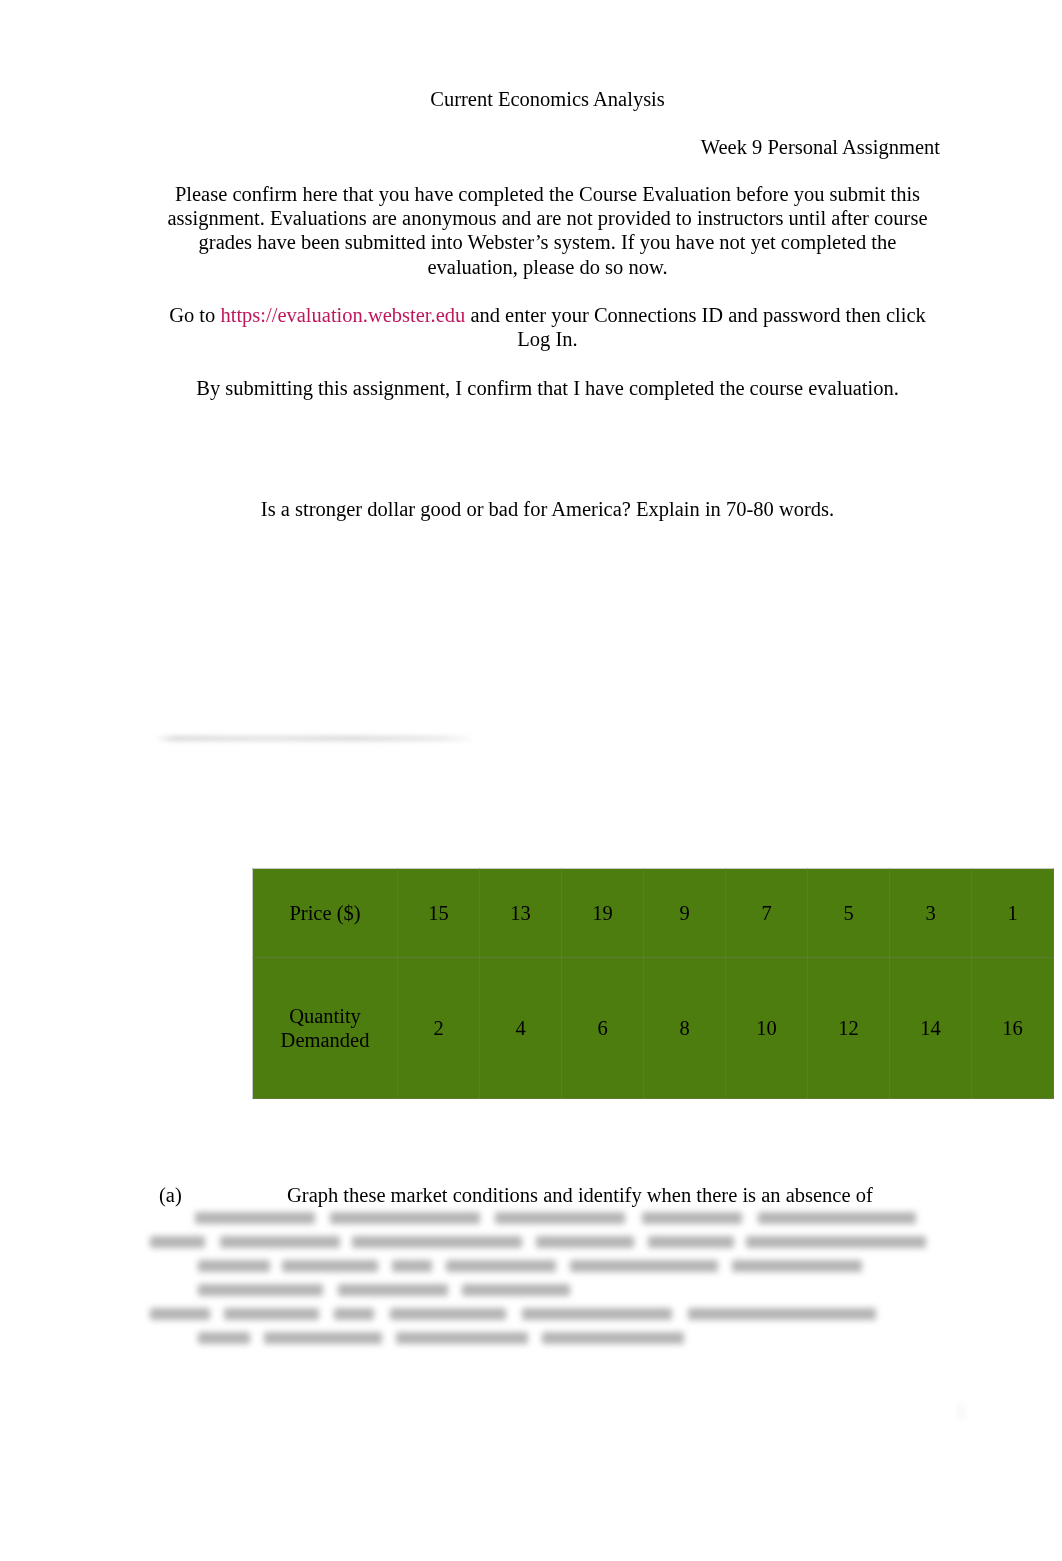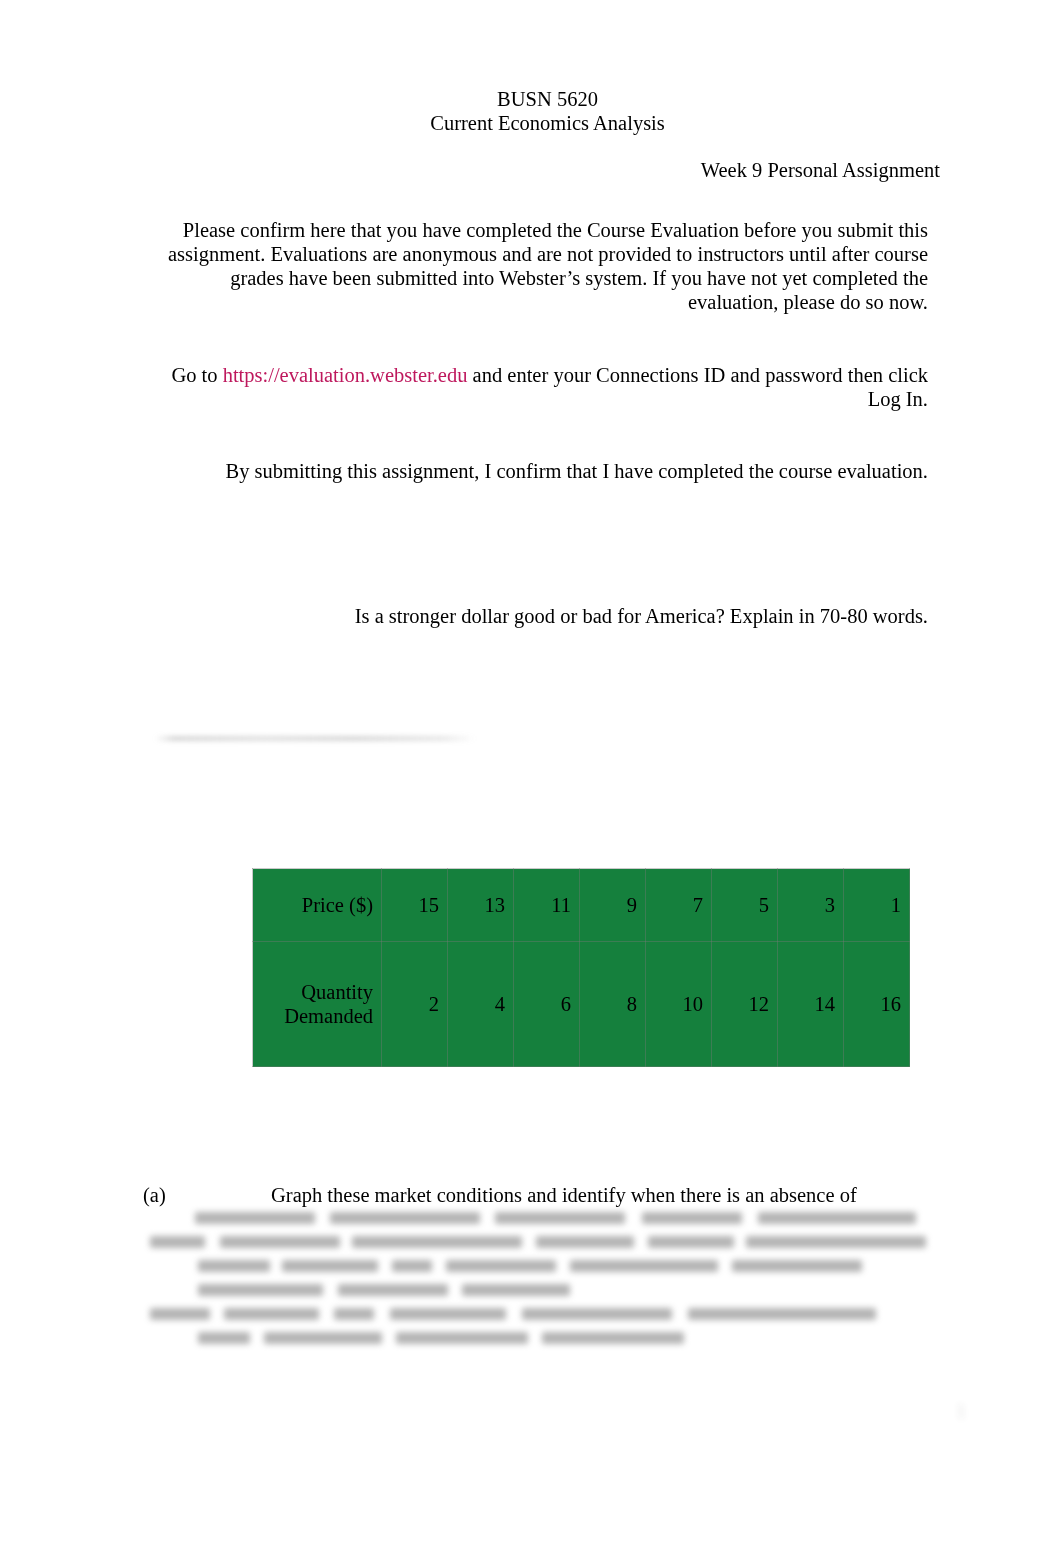--- a/index.html
+++ b/index.html
@@ -45,24 +45,24 @@
   .spacer-sm { height: 24px; }
   .spacer-md { height: 23px; }
 
   .subtitle {
     text-align: right;
     font-size: 20.5px;
     line-height: 23.5px;
   }
 
   p.body-par {
-    margin: 12px;
+    margin: 0;
     font-size: 20.5px;
     line-height: 24.2px;
-    text-align: right;
+    text-align: center;
   }
 
   .blank-line {
     height: 24.2px;
   }
 
   a.link {
     color: #be185d;
     text-decoration: none;
   }
@@ -123,57 +123,56 @@
   }
   table.econ-table {
     border-collapse: collapse;
     width: 508px;
     table-layout: fixed;
     font-size: 20.5px;
     line-height: 24px;
   }
   table.econ-table td {
     border: 1px solid rgba(120,120,120,0.40);
-    text-align: right;
+    text-align: center;
     vertical-align: middle;
-    padding: 8px;
-    background: #15803d;
+    padding: 16px;
+    background: #4d7c0f;
   }
   td.rowlabel {
     width: 112px;
     padding: 4px 6px;
   }
   td.val {
     width: 49px;
   }
   tr.r-price td { height: 56px; }
   tr.r-supply td { height: 96px; }
   tr.r-demand td { height: 108px; }
 
   
   .item-a {
     position: absolute;
-    left: 143px;
+    left: 159px;
     top: 1183px;
     width: 790px;
     font-size: 20.5px;
     line-height: 24.2px;
     white-space: nowrap;
   }
   .item-a .marker { display: inline-block; width: 128px; }
 </style>
 </head>
 <body>
 
 <div class="page">
 
   <div class="content">
 
     <div class="title-block">
-      <span class="title-line">BUSN 5620</span>
       <span class="title-line">Current Economics Analysis</span>
     </div>
 
     <div class="spacer-sm"></div>
 
     <div class="subtitle">Week 9 Personal Assignment</div>
 
     <div class="spacer-md"></div>
 
     <p class="body-par">Please confirm here that you have completed the Course Evaluation before you submit this assignment.  Evaluations are anonymous and are not provided to instructors until after course grades have been submitted into Webster’s system.   If you have not yet completed the evaluation, please do so now.</p>
@@ -202,21 +201,21 @@
   <div class="content" style="top:816px;">
   </div>
 
   <div class="table-wrap">
     <table class="econ-table">
       <tbody>
         <tr class="r-price">
           <td class="rowlabel">Price ($)</td>
           <td class="val">15</td>
           <td class="val">13</td>
-          <td class="val">11</td>
+          <td class="val">19</td>
           <td class="val">9</td>
           <td class="val">7</td>
           <td class="val">5</td>
           <td class="val">3</td>
           <td class="val">1</td>
         </tr>
         <tr class="r-demand">
           <td class="rowlabel">Quantity Demanded</td>
           <td class="val">2</td>
           <td class="val">4</td>

